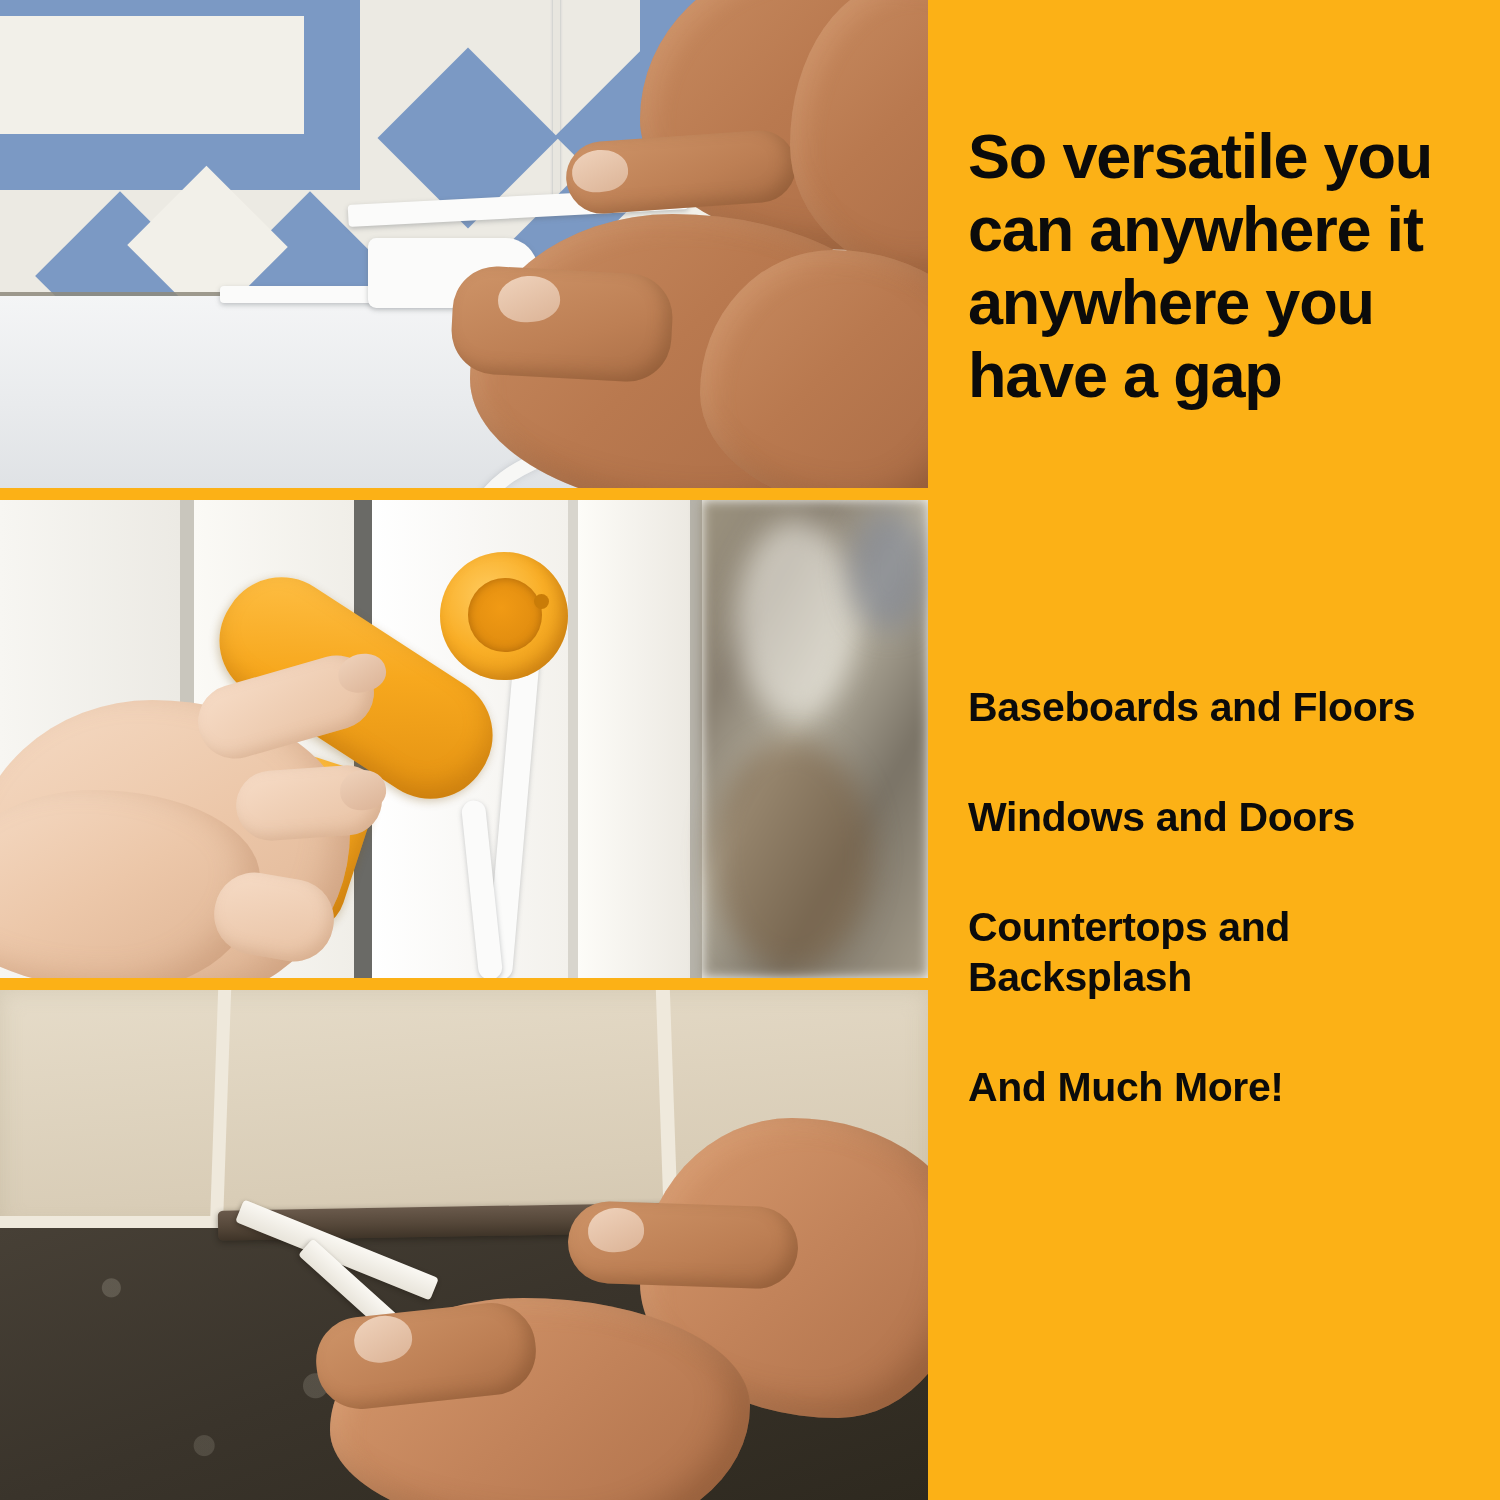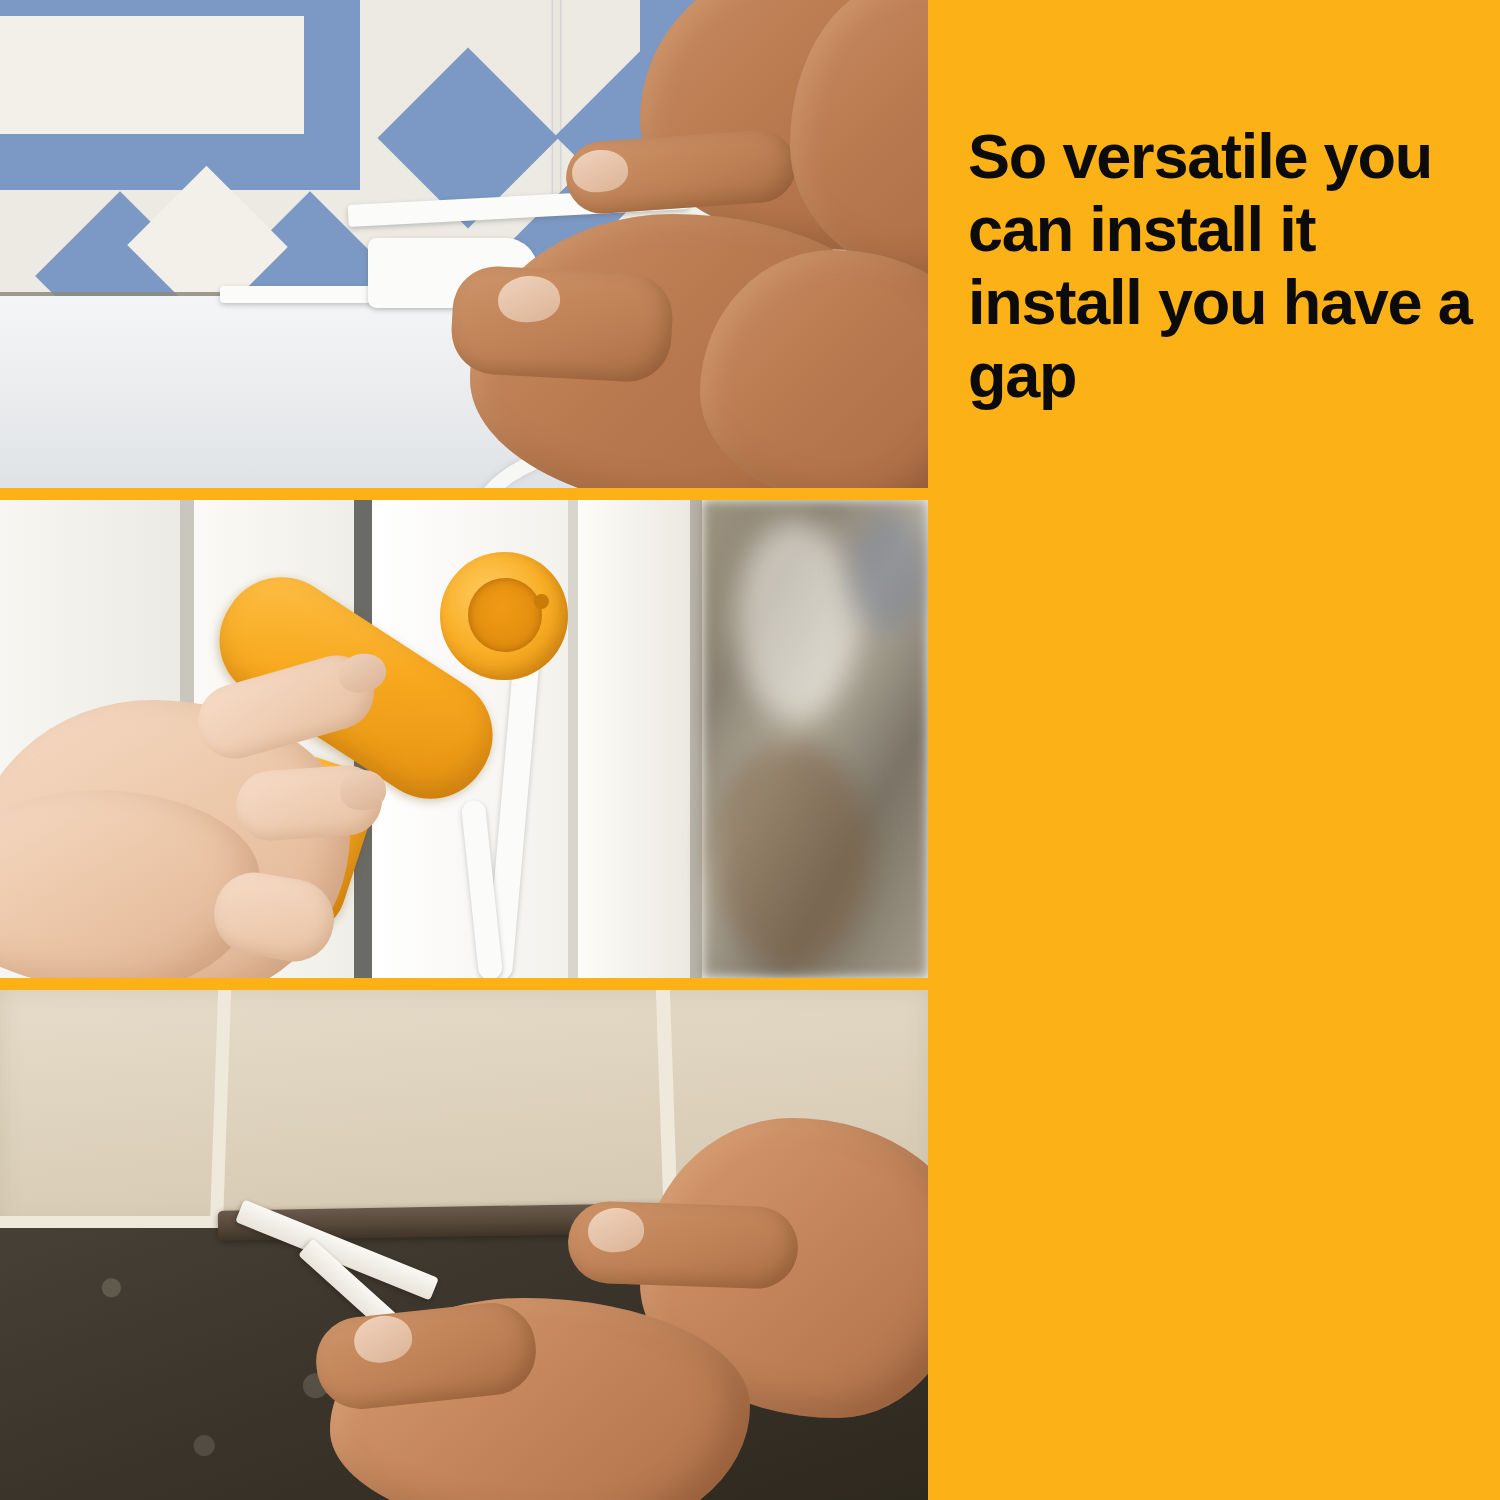--- a/index.html
+++ b/index.html
@@ -382,16 +382,22 @@
       <div class="nail" style="left:588px; top:218px; width:56px; height:44px; transform:rotate(-4deg);"></div>
 
       <div class="hand" style="left:330px; top:308px; width:420px; height:240px; background:linear-gradient(140deg,#d79a6e 0%,#c2835a 50%,#ad6f48 100%);"></div>
       <div class="finger" style="left:316px; top:320px; width:220px; height:92px; transform:rotate(-6deg);"></div>
       <div class="nail" style="left:354px; top:326px; width:58px; height:46px; transform:rotate(-10deg);"></div>
     </div>
   </div>
 
   <div id="text-panel">
 
-    <h1 id="headline">So versatile you can install it install you have a gap</h1>
-
+    <h1 id="headline">So versatile you can anywhere it anywhere you have a gap</h1>
+
+    <ul id="benefit-list">
+      <li class="benefit-item">Baseboards and Floors</li>
+      <li class="benefit-item">Windows and Doors</li>
+      <li class="benefit-item">Countertops and Backsplash</li>
+      <li class="benefit-item">And Much More!</li>
+    </ul>
   </div>
 </div>
 
 </body></html>

